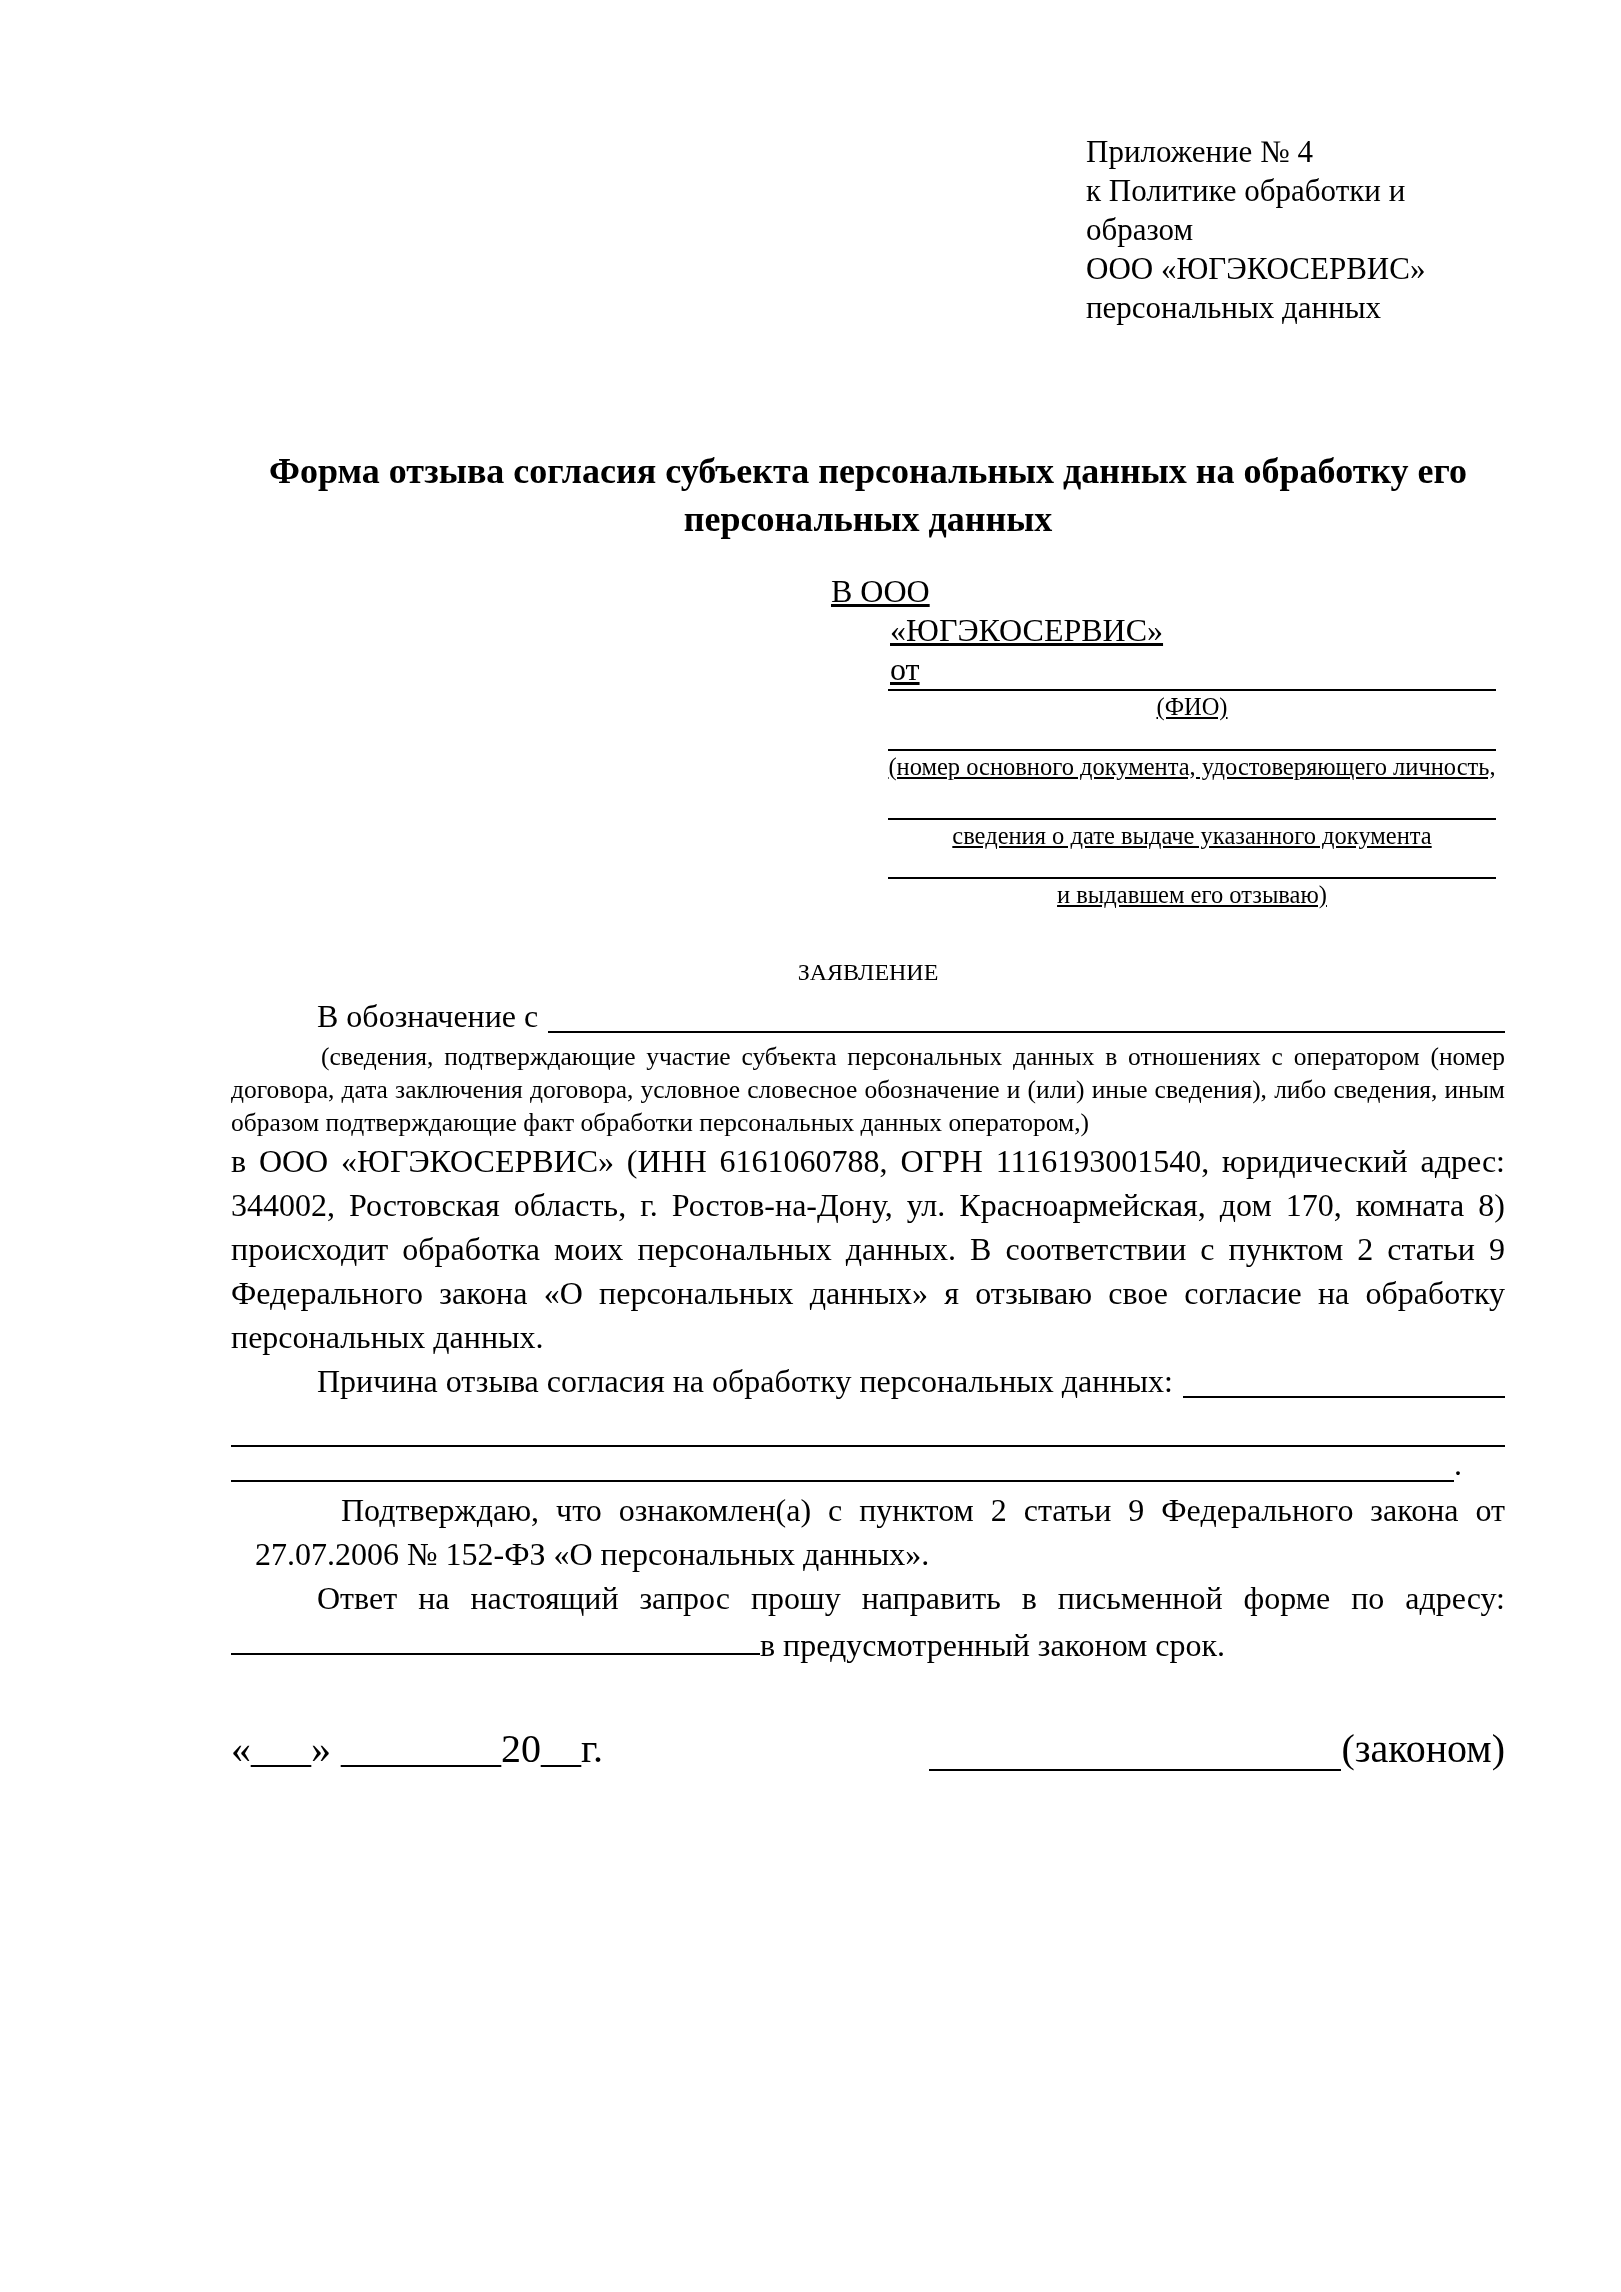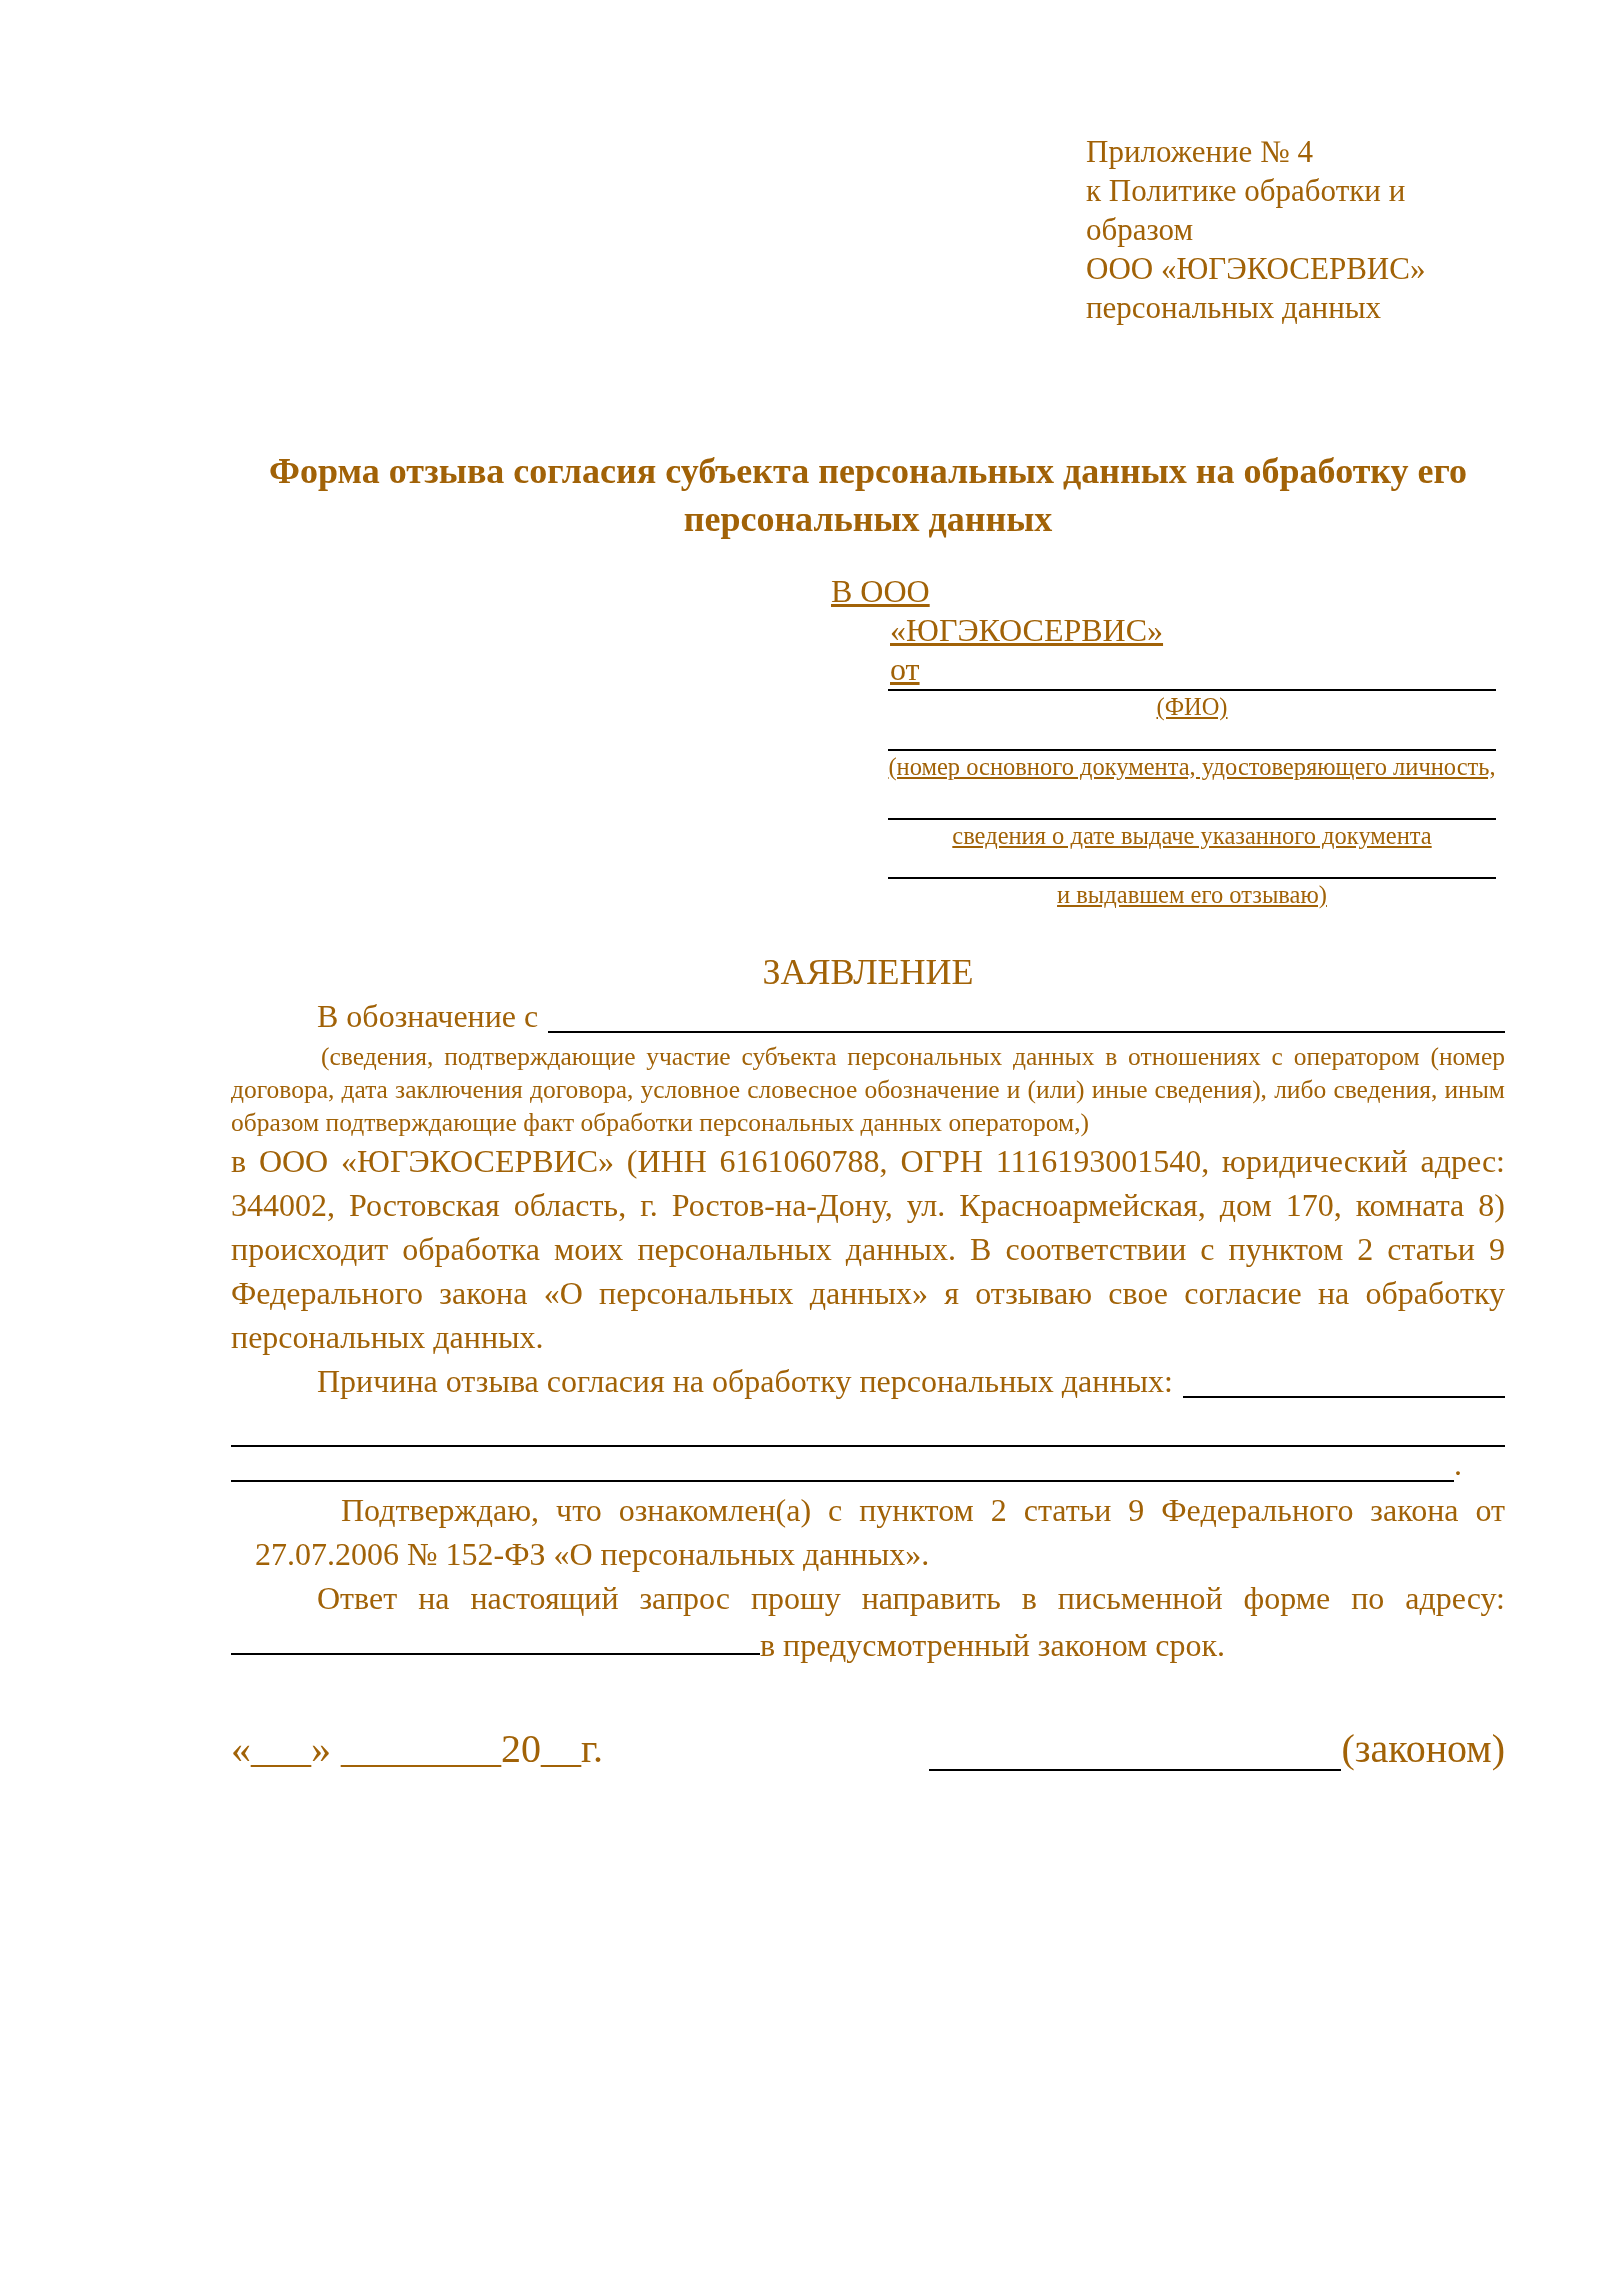--- a/index.html
+++ b/index.html
@@ -1,21 +1,21 @@
 <!DOCTYPE html>
 <html><head>
 <meta charset="utf-8">
 <style>
   html,body{margin:0;padding:0;background:#ffffff;}
   .page{
     position:relative;
     width:1621px;
     height:2293px;
     background:#ffffff;
-    color:#a16207;
+    color:#000000;
     font-family:"Liberation Serif", serif;
     box-sizing:border-box;
     padding:132px 116px 0 231px;
     overflow:hidden;
   }
   .hdr{
     margin-left:855px;
     font-size:31px;
     line-height:39px;
   }
@@ -41,21 +41,21 @@
   .rule-sp2{margin-top:35px;}
   .cap{
     font-size:24.5px;
     line-height:32px;
     text-align:center;
     white-space:nowrap;
   }
   .heading{
     margin-top:39px;
     text-align:center;
-    font-size:36px;
+    font-size:24px;
     line-height:44px;
   }
   .flexline{
     display:flex;
     align-items:flex-end;
     font-size:32px;
     line-height:44px;
   }
   .indented{padding-left:86px;}
   .fill{flex:1;border-bottom:2px solid #000000;margin:0 0 4.9px 9.8px;}

